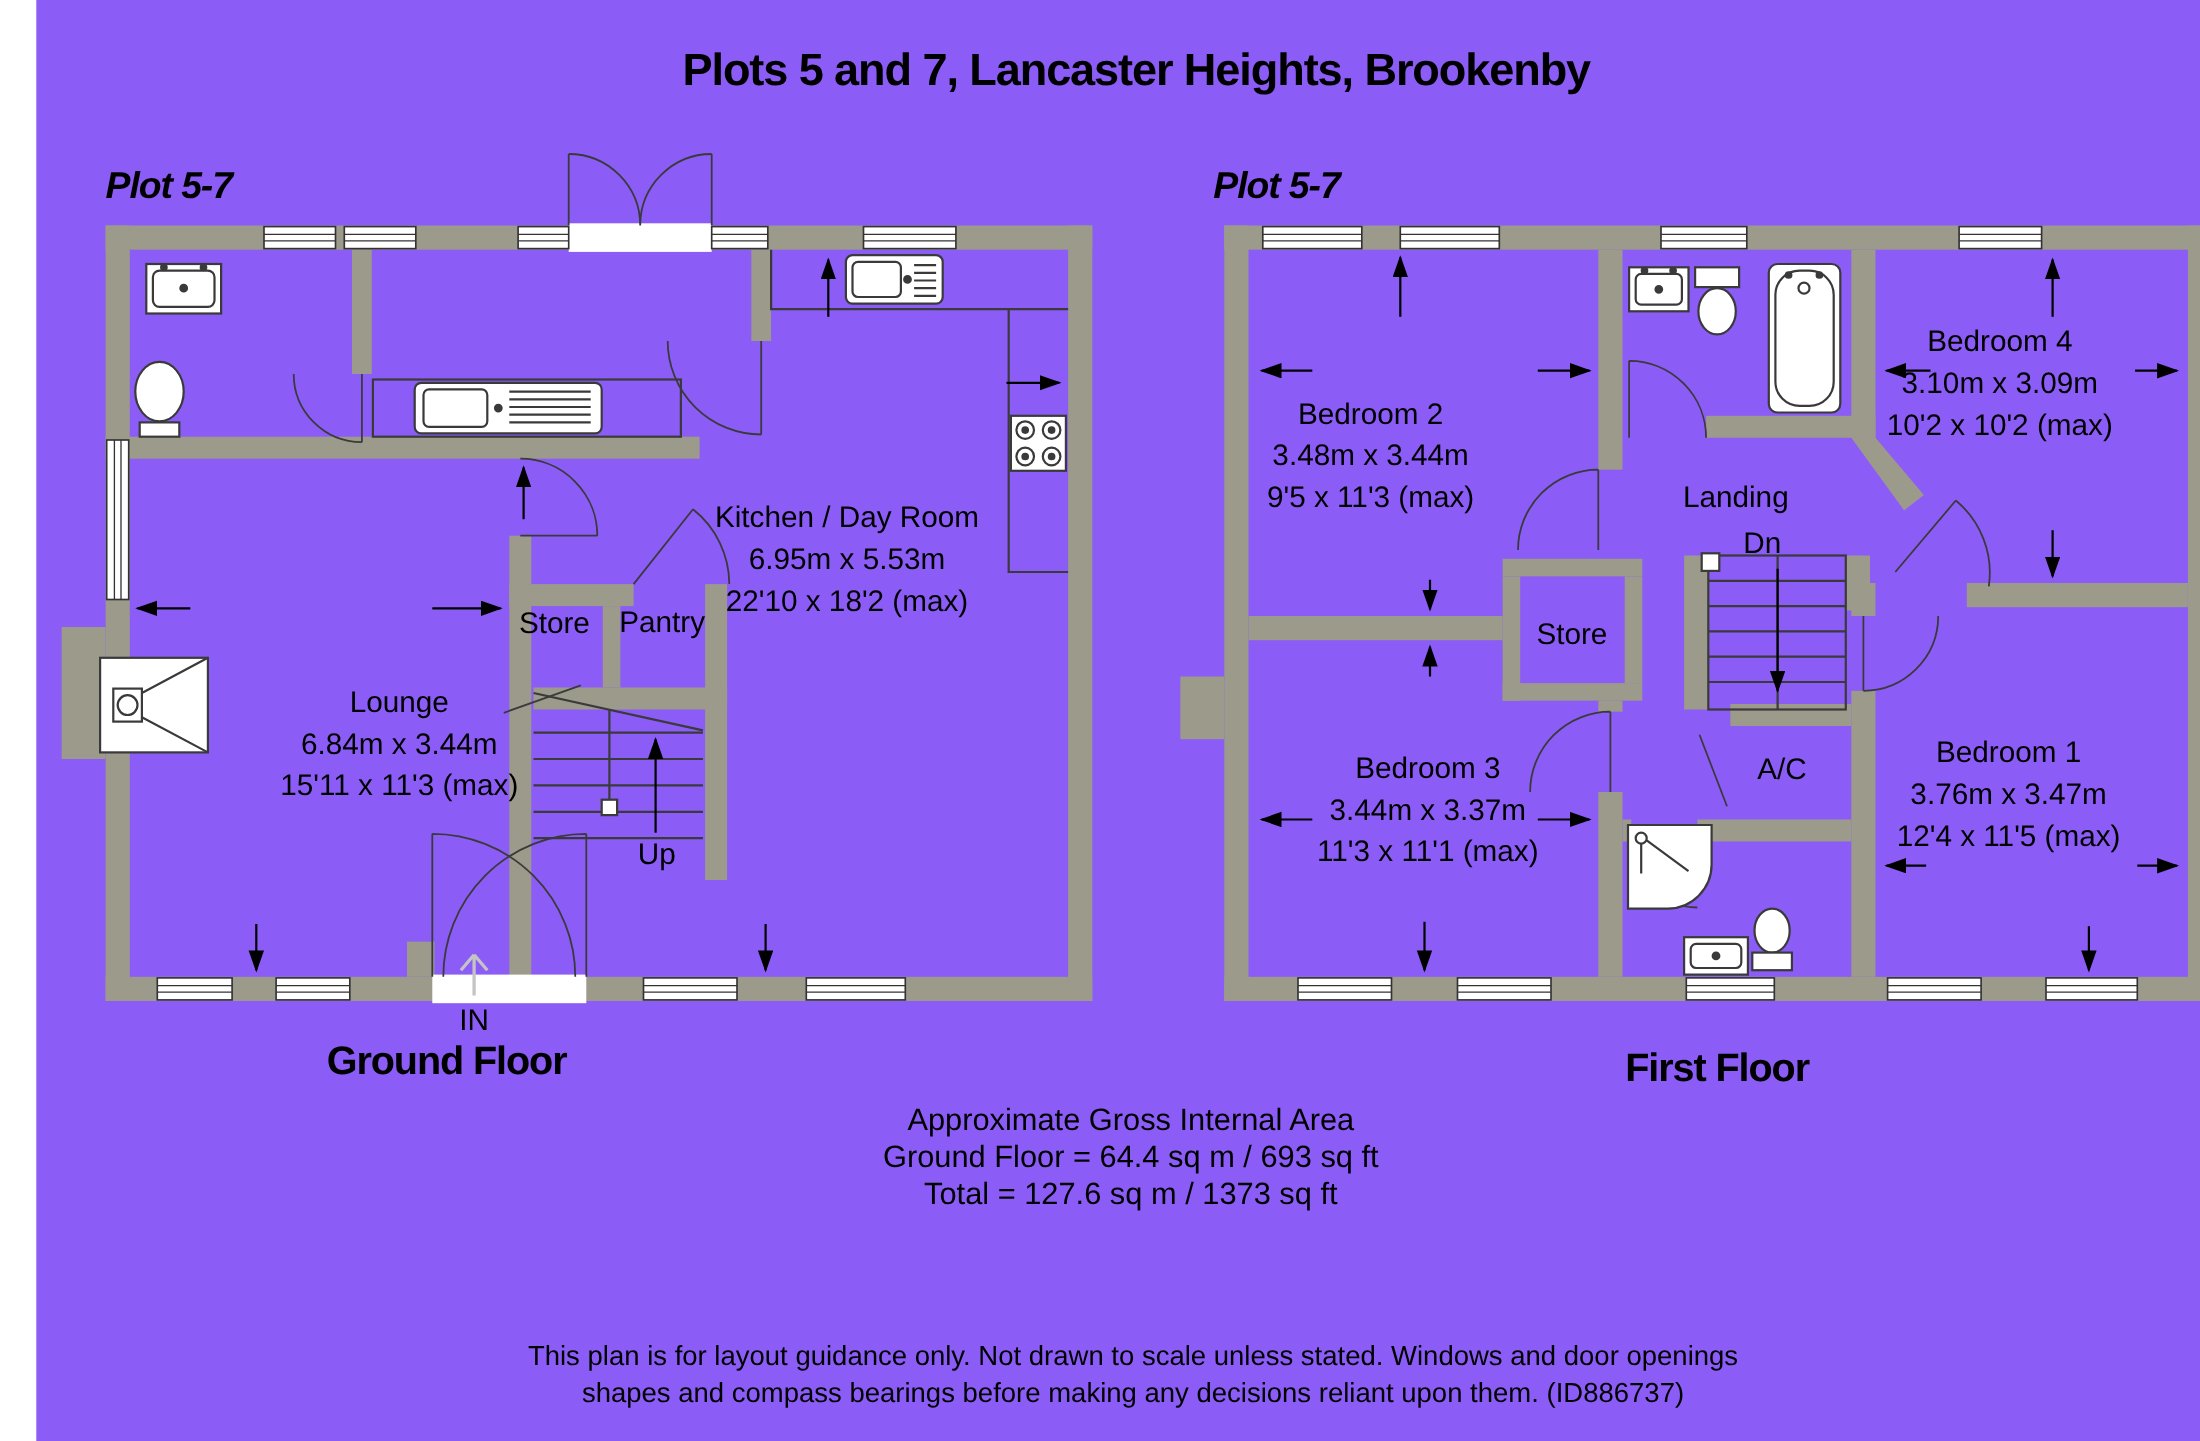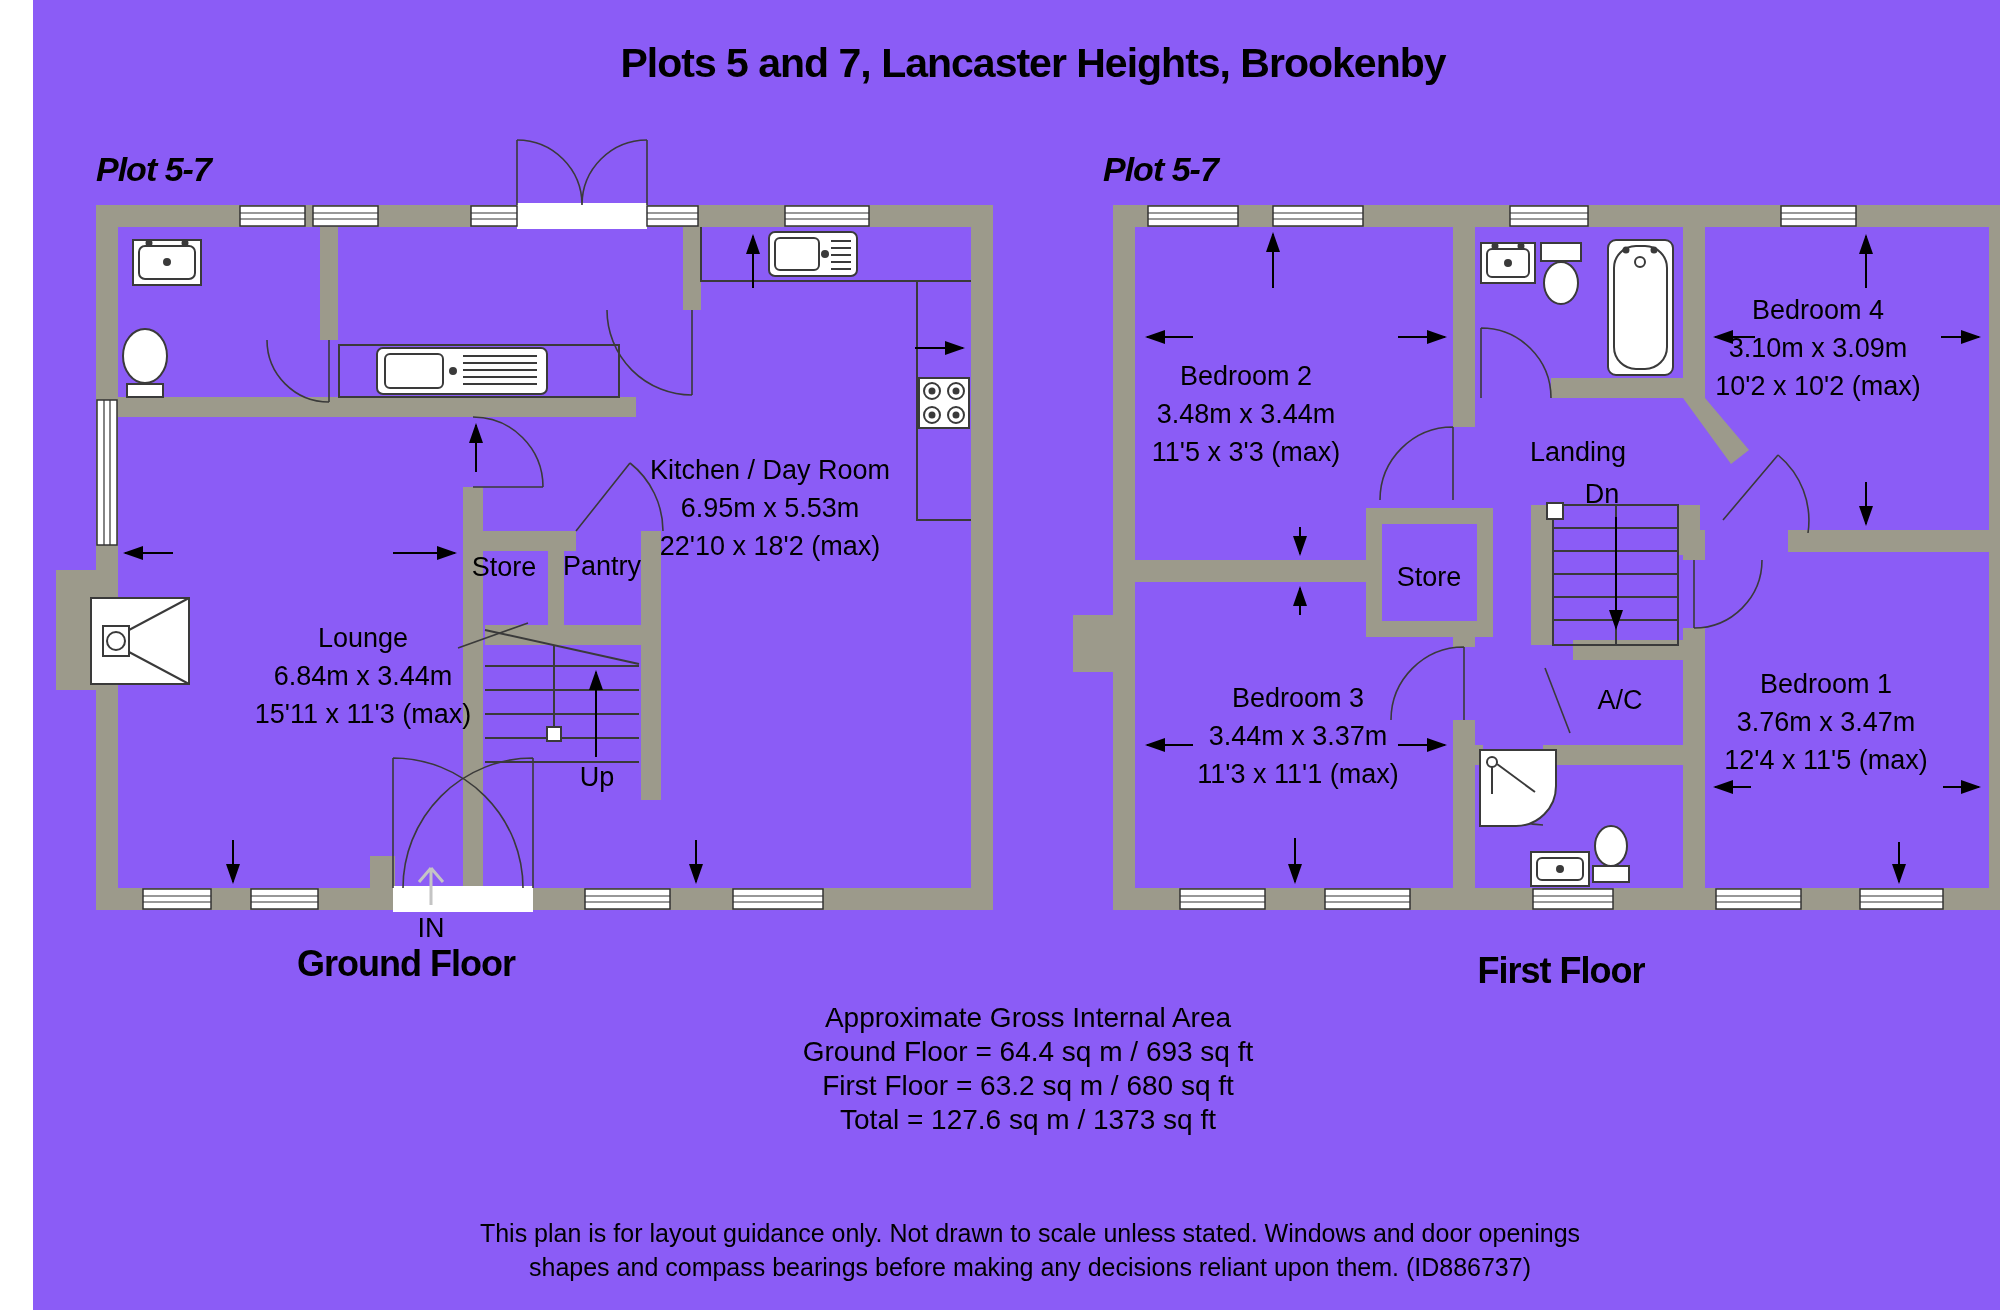--- a/index.html
+++ b/index.html
@@ -308,21 +308,21 @@
 
 <div class="lbl" style="left:471px;top:567px;">Store</div>
 <div class="lbl" style="left:569px;top:566px;">Pantry</div>
 <div class="lbl" style="left:564px;top:777px;">Up</div>
 <div class="lbl" style="left:398px;top:928px;">IN</div>
 <div class="floorname" style="left:373px;top:964px;">Ground Floor</div>
 
 <div class="block" style="left:1213px;top:357px;">
   <div>Bedroom 2</div>
   <div>3.48m x 3.44m</div>
-  <div>11'5 x 3'3 (max)</div>
+  <div>9'5 x 11'3 (max)</div>
 </div>
 
 <div class="block" style="left:1785px;top:291px;">
   <div>Bedroom 4</div>
   <div>3.10m x 3.09m</div>
   <div>10'2 x 10'2 (max)</div>
 </div>
 
 <div class="block" style="left:1265px;top:679px;">
   <div>Bedroom 3</div>
@@ -338,21 +338,20 @@
 
 <div class="lbl" style="left:1545px;top:452px;">Landing</div>
 <div class="lbl" style="left:1569px;top:494px;">Dn</div>
 <div class="lbl" style="left:1396px;top:577px;">Store</div>
 <div class="lbl" style="left:1587px;top:700px;">A/C</div>
 <div class="floorname" style="left:1528px;top:971px;">First Floor</div>
 
 <div class="area" style="left:995px;top:1001px;">
   <div>Approximate Gross Internal Area</div>
   <div>Ground Floor = 64.4 sq m / 693 sq ft</div>
-  <div>First Floor = 63.2 sq m / 680 sq ft</div>
   <div>Total = 127.6 sq m / 1373 sq ft</div>
 </div>
 
 <div class="disc" style="left:997px;top:1216px;">
   <div>This plan is for layout guidance only. Not drawn to scale unless stated. Windows and door openings</div>
   <div>shapes and compass bearings before making any decisions reliant upon them. (ID886737)</div>
 </div>
 
 </div>
 

